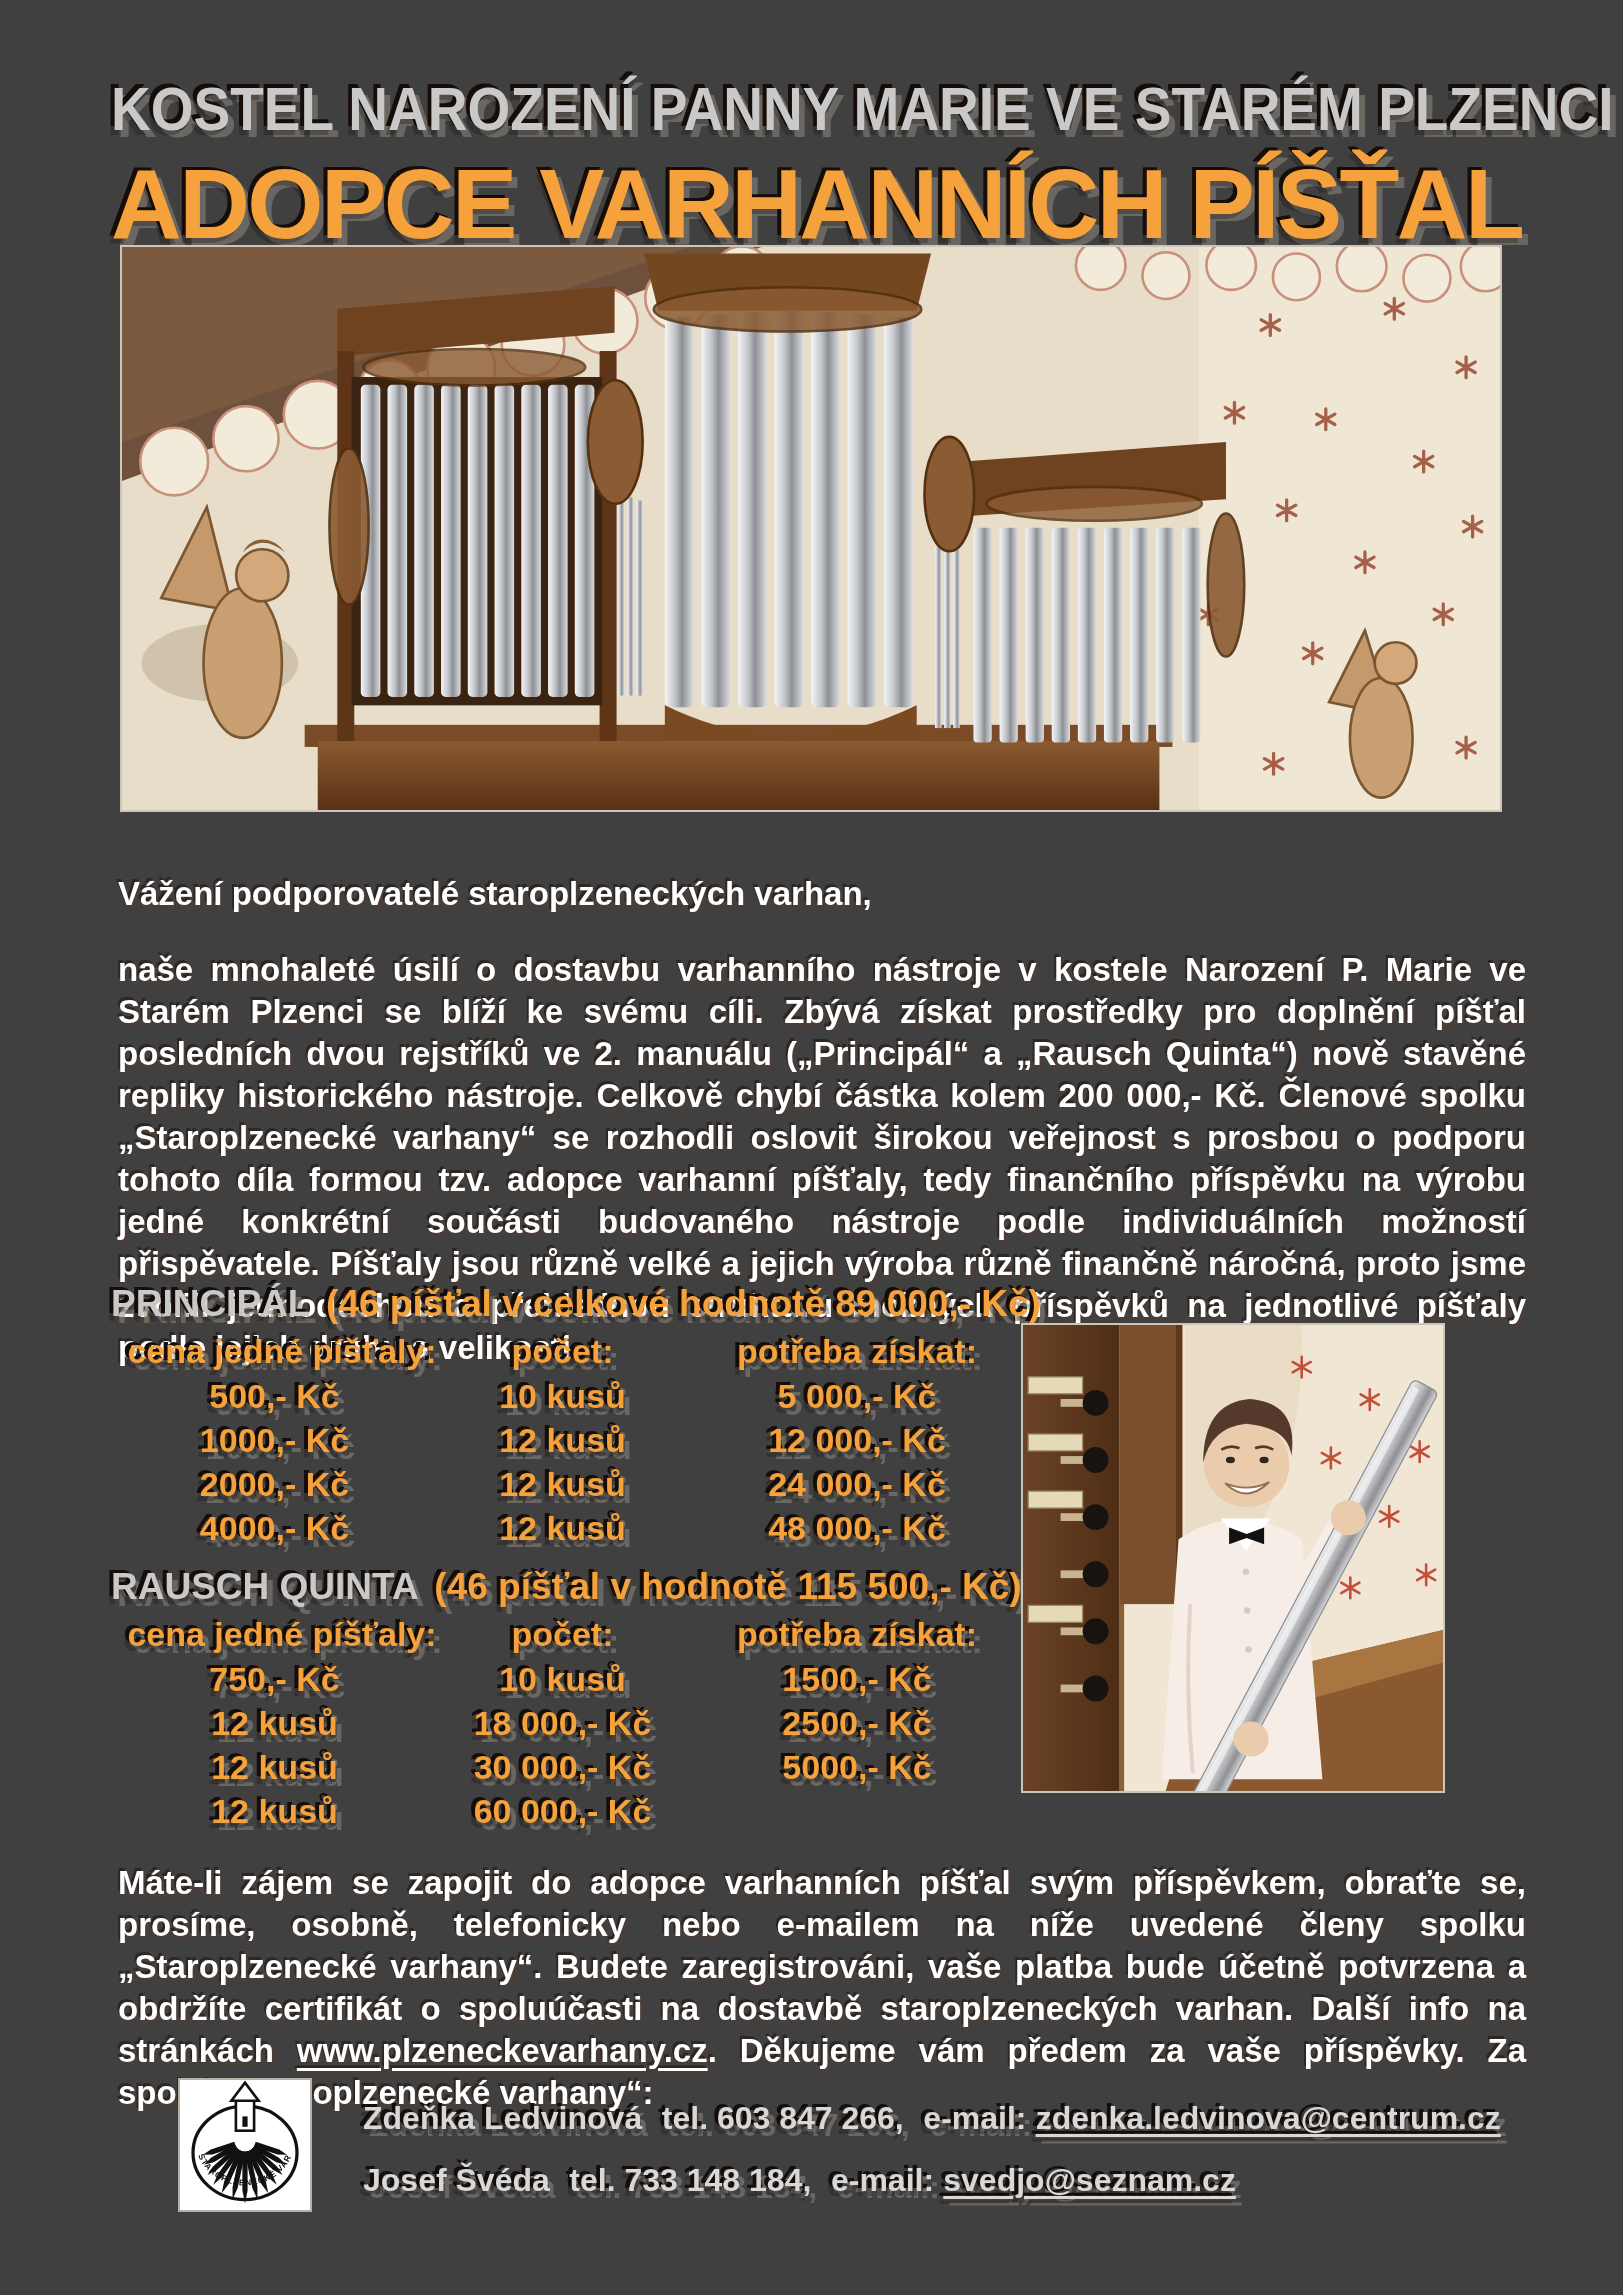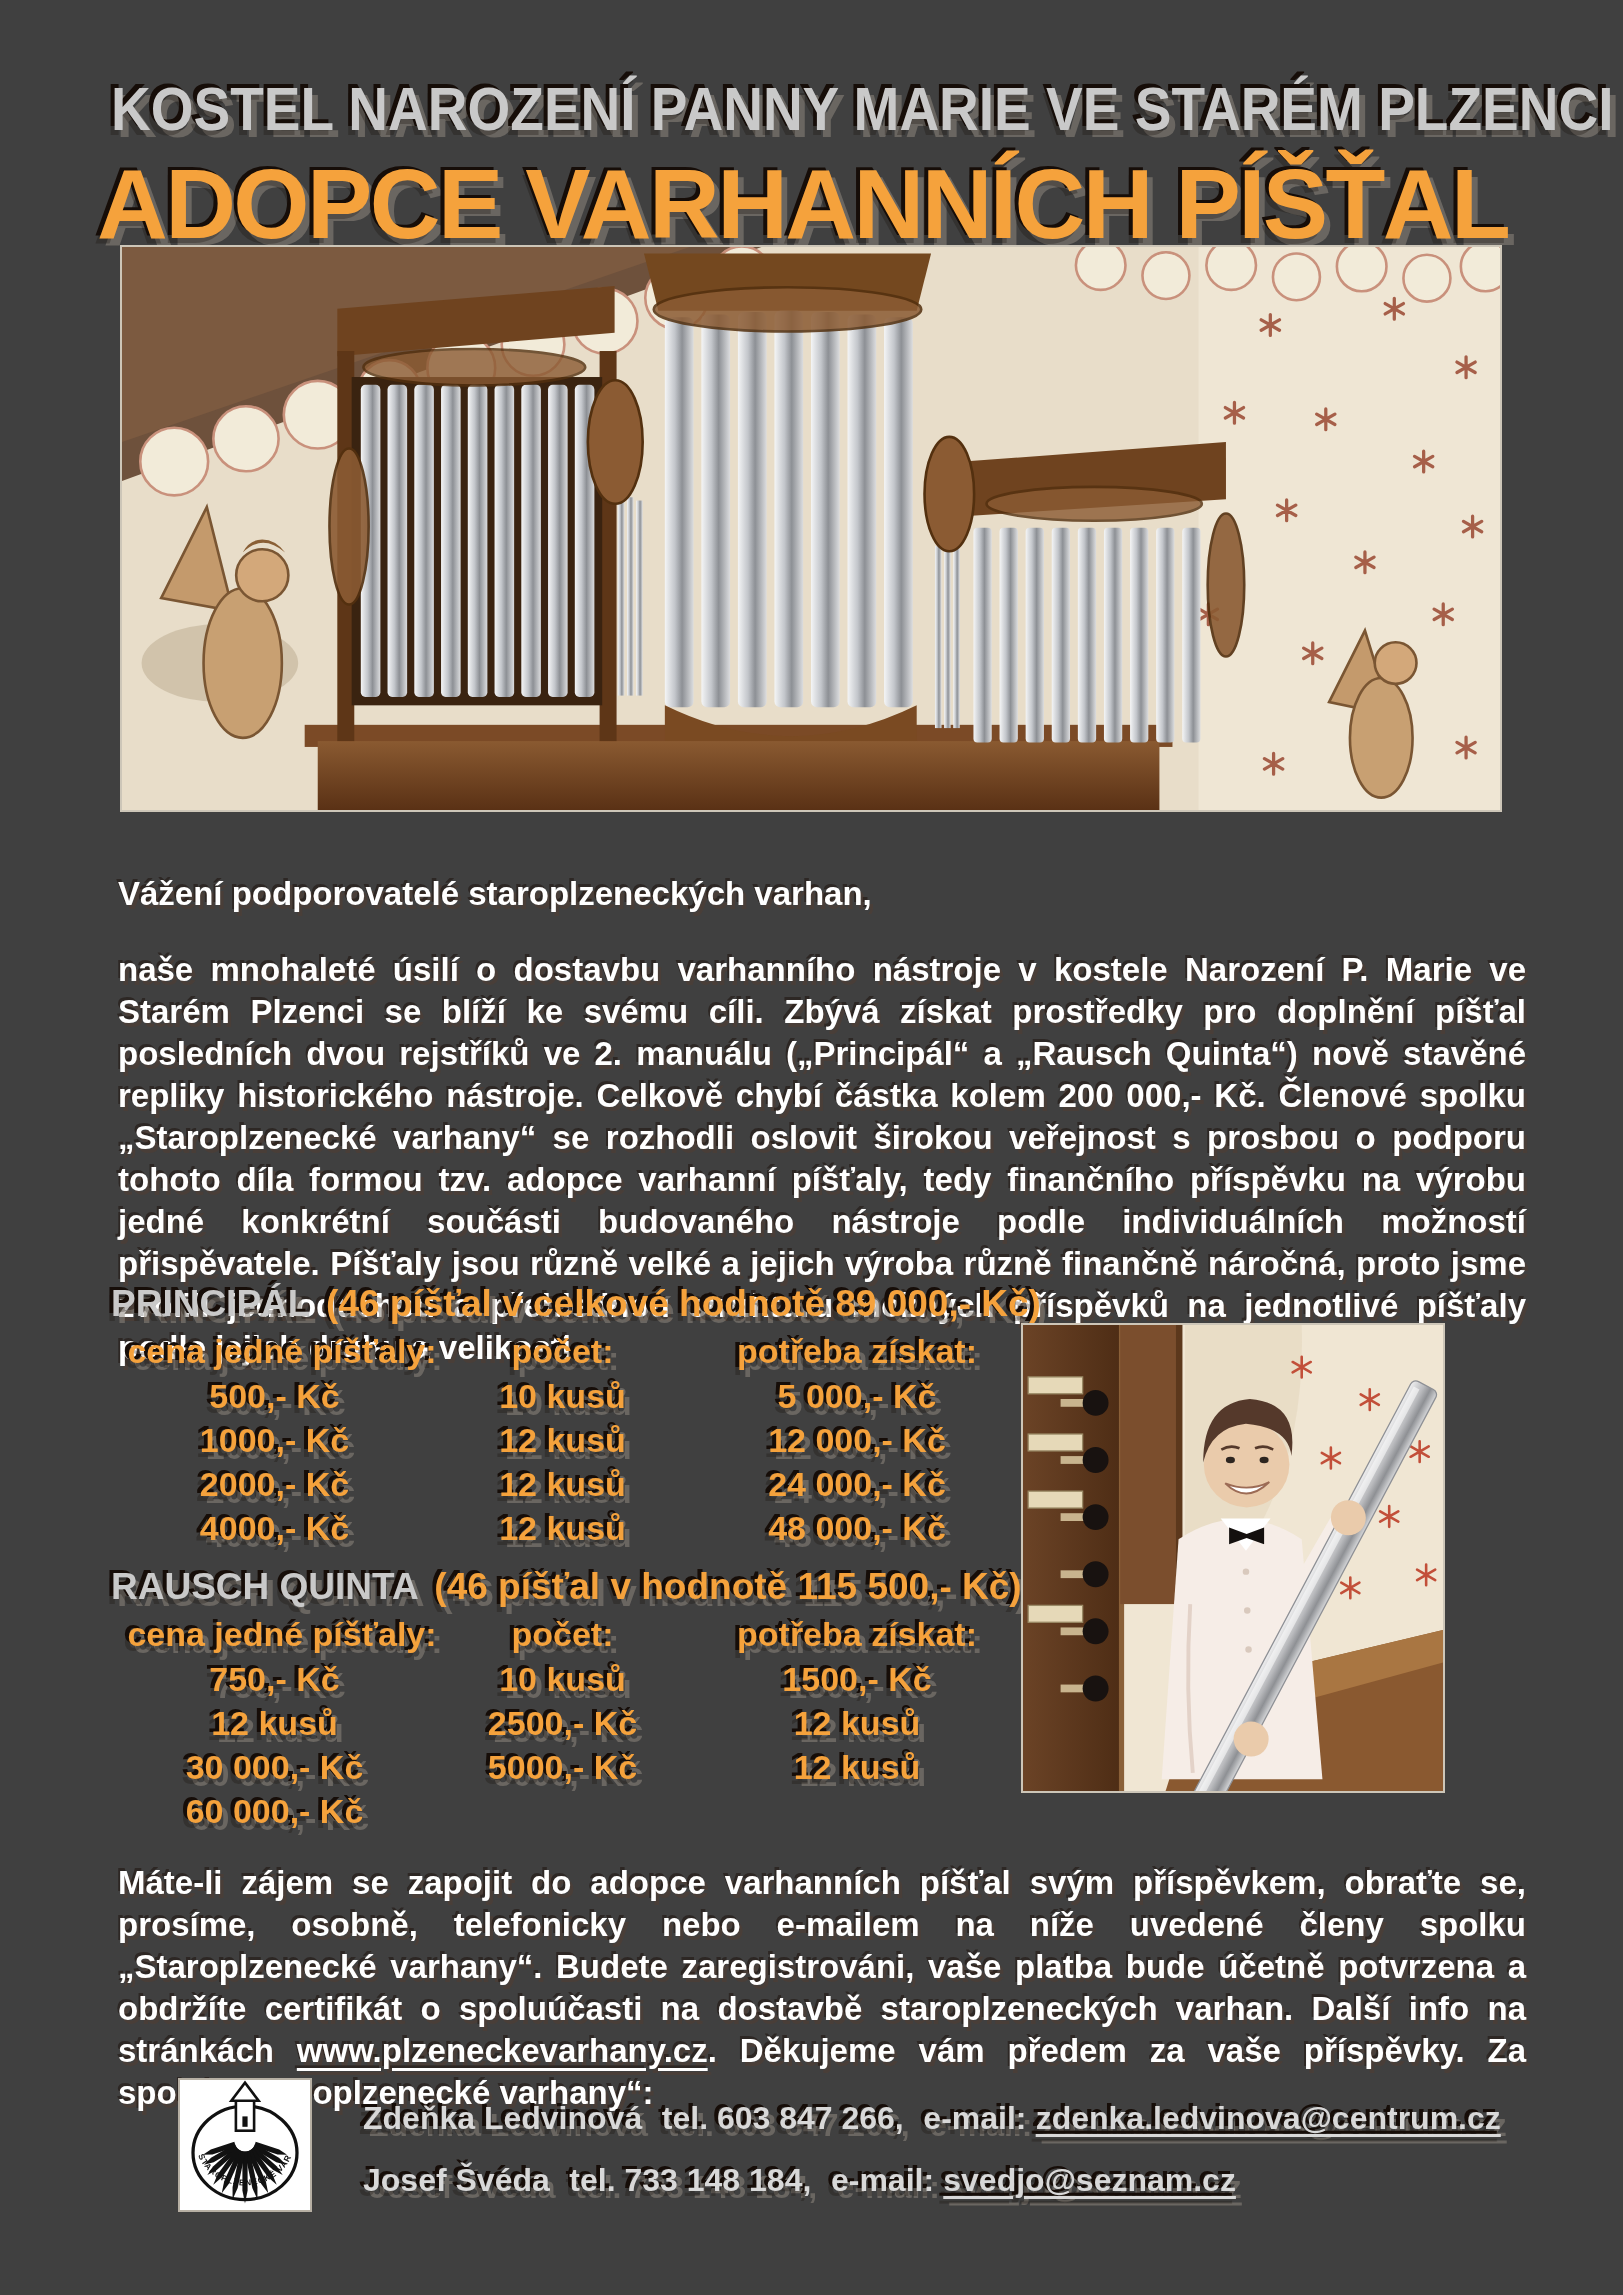--- a/index.html
+++ b/index.html
@@ -3,21 +3,21 @@
 <meta charset="utf-8">
 <style>
   html,body{margin:0;padding:0;background:#A14440;}
   .poster{position:relative;width:1623px;height:2295px;background:#404040;overflow:hidden;
           font-family:"Liberation Sans",sans-serif;font-weight:700;}
   
   .sh-art{text-shadow:-3.9px -3.3px 0 #160d08,-3.9px 4.6px 0 rgba(22,13,8,.28),5.9px 6.5px 0 rgba(140,133,124,.55);}
   .sh-body{text-shadow:-2px -2.6px 0 rgba(25,14,8,.5),3.3px 3.9px 0 rgba(75,62,55,.85);}
   .t1{position:absolute;left:111px;top:73px;width:1400px;text-align:center;white-space:nowrap;
       font-size:55px;line-height:65px;color:#C9C9C9;transform:scaleY(1.12);transform-origin:center top;}
-  .t2{position:absolute;left:97px;top:152px;width:1400px;text-align:center;white-space:nowrap;
+  .t2{position:absolute;left:111px;top:152px;width:1400px;text-align:center;white-space:nowrap;
       font-size:98px;line-height:105px;color:#F5A23C;letter-spacing:-2.6px;}
   .photo{position:absolute;box-sizing:border-box;border:2.6px solid #CDC6B8;background:#E8DDC9;}
   .organ{left:120px;top:245px;width:1382px;height:567px;}
   .boy{left:1021px;top:1323px;width:424px;height:470px;}
   .photo svg{display:block;width:100%;height:100%;}
   .para{position:absolute;left:118px;width:1408px;color:#FFFFFF;font-size:33px;line-height:42px;
         text-align:justify;margin:0;}
   .intro{top:839px;}
   .outro{top:1862px;}
   .blk{display:block;margin-top:34px;}
@@ -212,20 +212,21 @@
     <div>
       <div class="thead sh-art"><span class="tname">RAUSCH QUINTA</span><span class="tsub">(46 píšťal v hodnotě 115 500,- Kč)</span></div>
       <div class="tgrid sh-art">
         <div class="th c1">cena jedné píšťaly:</div>
         <div class="th">počet:</div>
         <div class="th">potřeba získat:</div>
         <div class="td">750,- Kč</div>
         <div class="td">10 kusů</div>
         <div class="td">1500,- Kč</div>
         <div class="td">12 kusů</div>
+        <div class="td">18 000,- Kč</div>
         <div class="td">2500,- Kč</div>
         <div class="td">12 kusů</div>
         <div class="td">30 000,- Kč</div>
         <div class="td">5000,- Kč</div>
         <div class="td">12 kusů</div>
         <div class="td">60 000,- Kč</div>
       </div>
     </div>
   </section>
 

